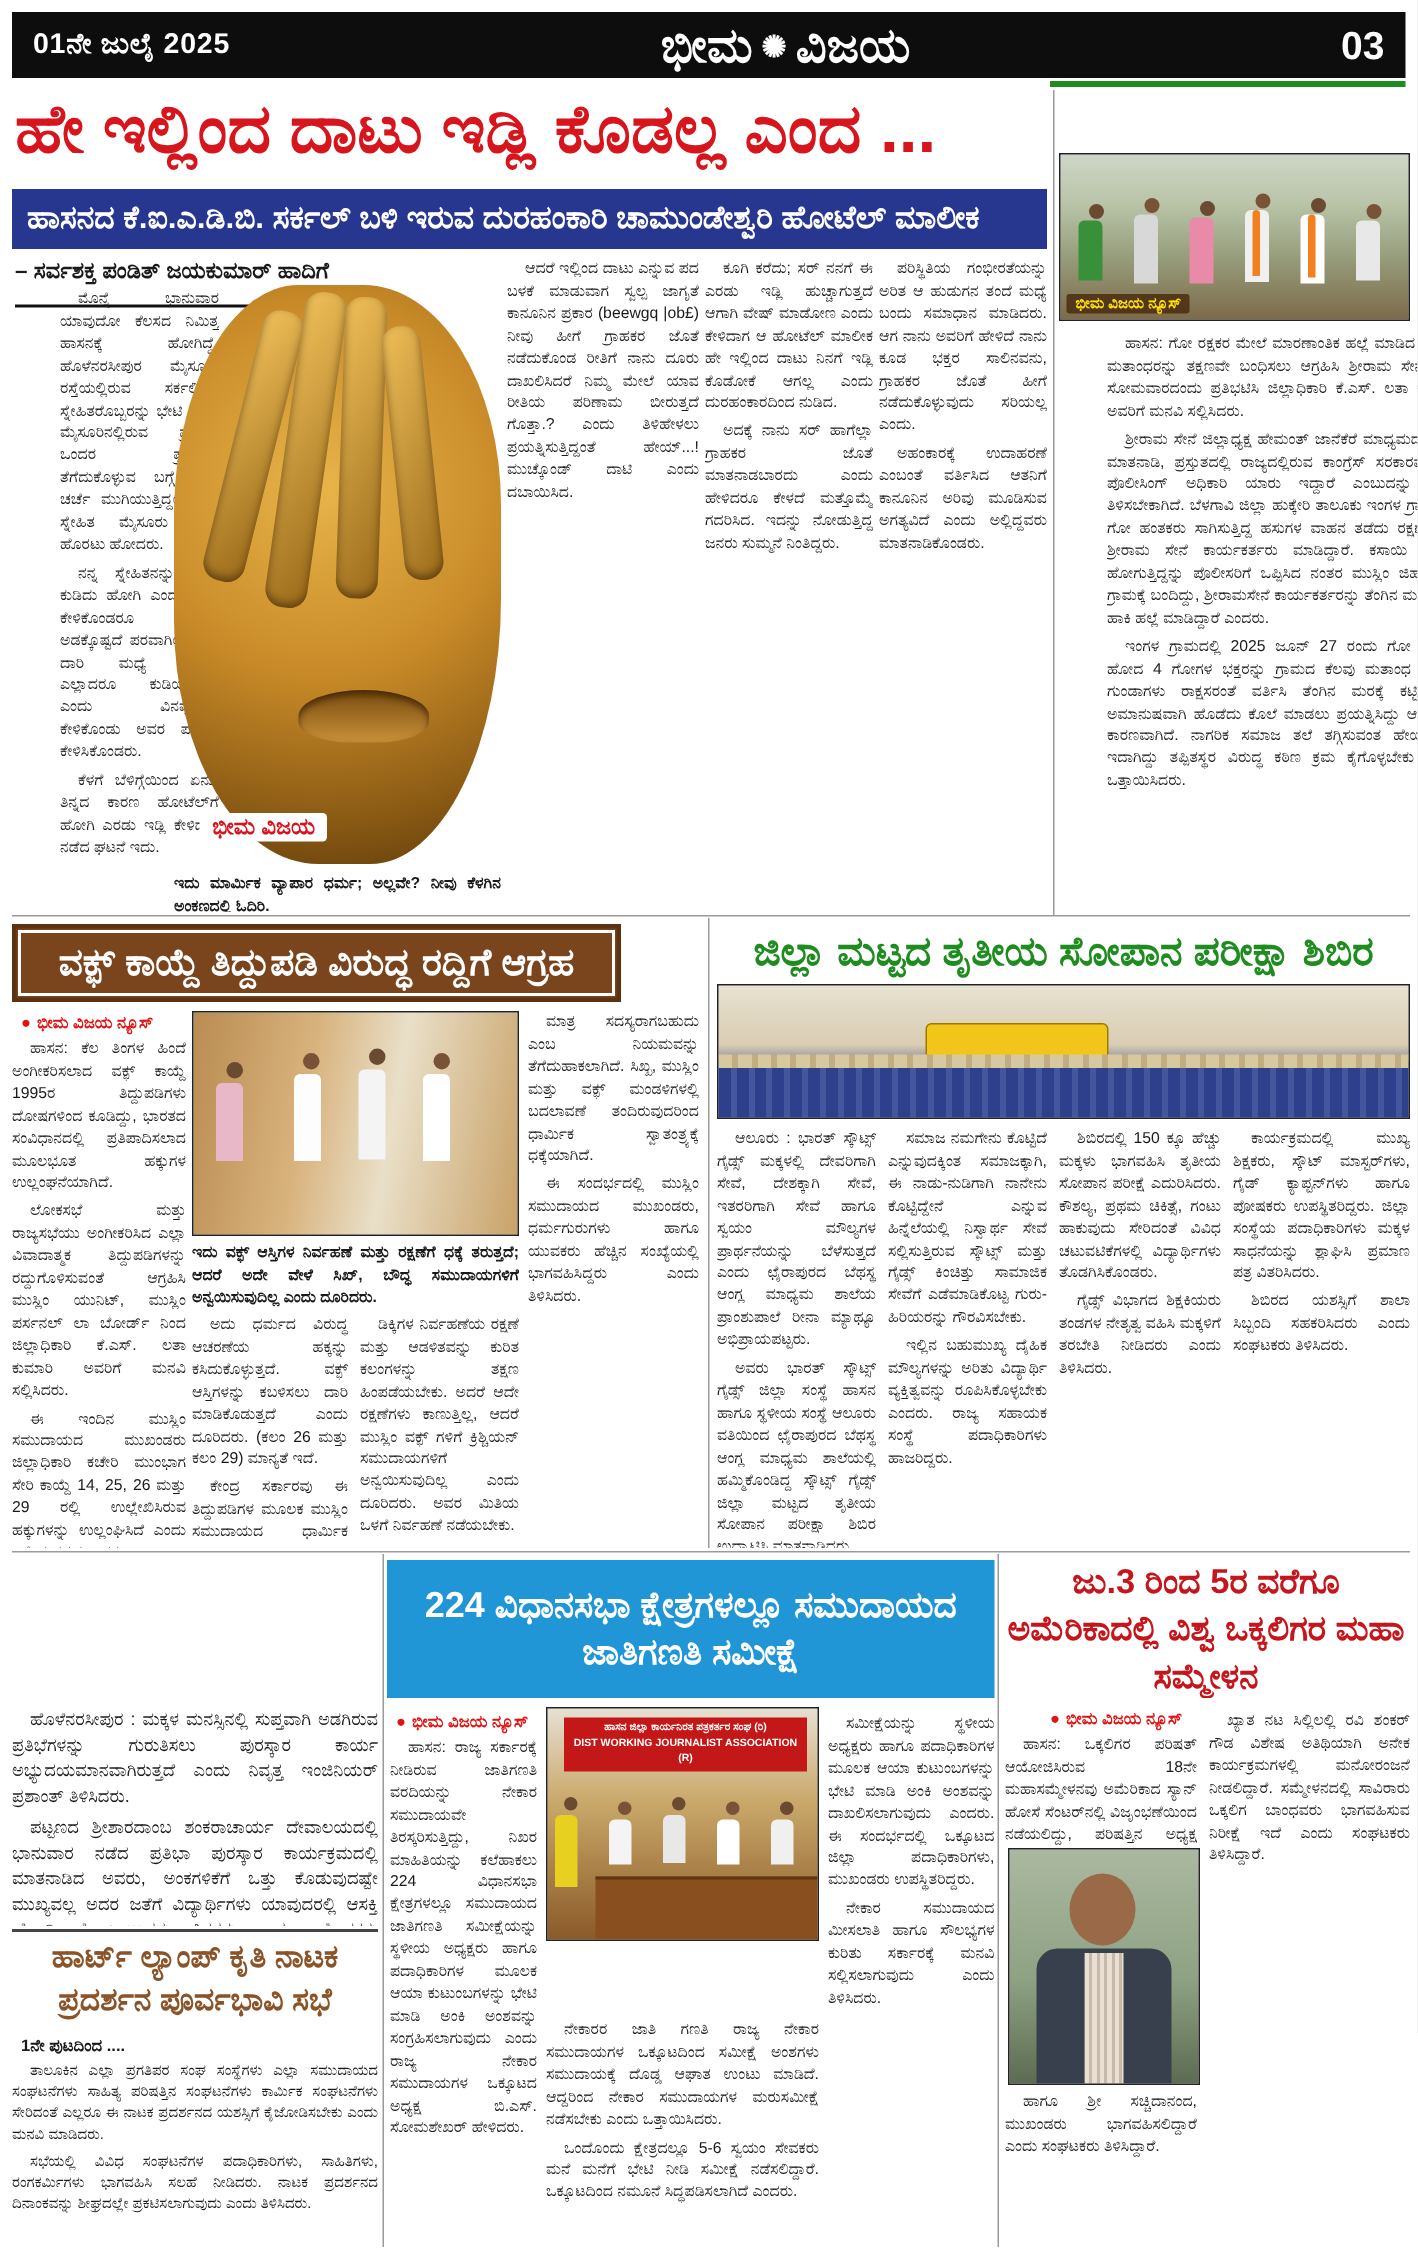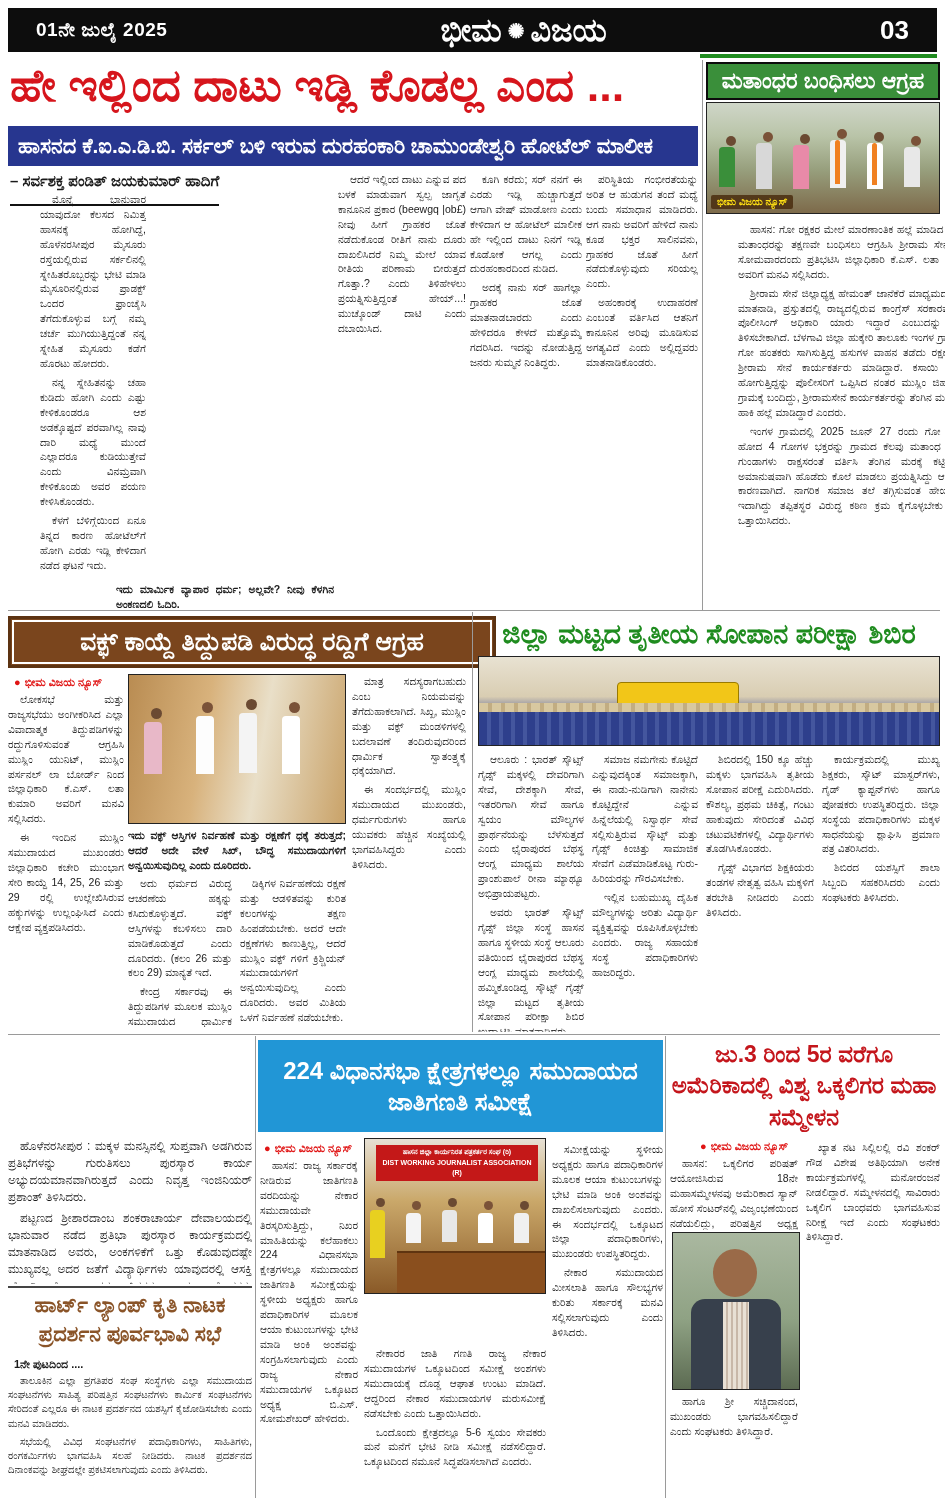--- a/index.html
+++ b/index.html
@@ -1,20 +1,20 @@
 <!DOCTYPE html>
 <html><head>
 <meta charset="utf-8">
 <style>
   html,body{margin:0;padding:0;background:#e8e8e8;}
   #page{position:relative;width:945px;height:1506px;background:#ffffff;margin:0 auto;
         font-family:"Liberation Sans",sans-serif;color:#1a1a1a;overflow:hidden;}
   
   .masthead-bar{position:absolute;left:8px;top:8px;width:929px;height:44px;background:#0d0d0d;
-    display:flex;align-items:center;justify-content:space-between;padding:0 28px;box-sizing:border-box;color:#fff;}
+    display:flex;align-items:center;justify-content:space-between;padding:0 14px;box-sizing:border-box;color:#fff;}
   .mast-date{font-size:19px;font-weight:bold;letter-spacing:.5px;}
   .mast-title{font-size:32px;font-weight:bold;display:flex;align-items:center;gap:6px;}
   .sun{display:inline-block;font-size:20px;color:#fff;transform:translateY(1px);}
   .mast-page{font-size:26px;font-weight:bold;}
   .green-strip{position:absolute;left:700px;top:54px;width:237px;height:4px;background:#1f8c1f;}
   
   .col{position:absolute;font-size:10.5px;line-height:1.42;text-align:justify;overflow:hidden;}
   .para{margin:0 0 4px;text-indent:12px;}
   .vrule{position:absolute;width:1px;background:#9a9a9a;}
   .hrule{position:absolute;height:1px;background:#9a9a9a;}
@@ -33,21 +33,21 @@
   .sculpture{position:absolute;left:116px;top:190px;width:218px;height:386px;
     background:radial-gradient(circle at 45% 35%,#e8b44a 0%,#c88a28 45%,#8a5a14 80%,#5f3c0a 100%);
     border-radius:38% 42% 40% 44%/40% 38% 46% 42%;}
   .sculpture .finger{position:absolute;background:linear-gradient(120deg,#f0c05a,#9a6a1a);border-radius:12px;box-shadow:inset 0 -3px 6px rgba(60,35,5,.6);}
   .sculpture .mouth{position:absolute;left:38%;top:70%;width:40%;height:9%;background:linear-gradient(#7a4c10,#c89038);border-radius:50% 50% 40% 40%;box-shadow:inset 0 3px 5px rgba(50,25,0,.7);}
   .watermark{position:absolute;left:8%;bottom:4%;background:#fff;color:#d6151c;font-weight:bold;font-size:15px;padding:1px 8px;border-radius:3px;}
   
   .rail-head{position:absolute;left:706px;top:62px;width:234px;height:38px;background:#3a8f3a;border:2px solid #0c0c0c;
     color:#fff;font-size:22px;font-weight:bold;display:flex;align-items:center;justify-content:center;box-sizing:border-box;white-space:nowrap;overflow:hidden;}
   
-  .brown-box{position:absolute;left:8px;top:616px;width:488px;height:52px;background:#7a451d;border:3px solid #5c3312;outline:2px solid #fff;outline-offset:-6px;
+  .brown-box{position:absolute;left:8px;top:616px;width:406px;height:52px;background:#7a451d;border:3px solid #5c3312;outline:2px solid #fff;outline-offset:-6px;
     color:#fff;font-size:25px;font-weight:bold;display:flex;align-items:center;justify-content:center;box-sizing:border-box;white-space:nowrap;overflow:hidden;}
   .green-headline{position:absolute;left:478px;top:614px;width:462px;height:40px;color:#1f8c1f;
     font-size:27px;font-weight:bold;display:flex;align-items:center;justify-content:center;white-space:nowrap;overflow:hidden;}
   .blue-box{position:absolute;left:258px;top:1040px;width:405px;height:92px;background:#2196d6;color:#fff;
     font-size:24px;font-weight:bold;text-align:center;display:flex;align-items:center;justify-content:center;box-sizing:border-box;padding:0 6px;line-height:1.3;overflow:hidden;}
   .red-headline{position:absolute;left:668px;top:1040px;width:272px;height:92px;color:#c4161c;
     font-size:23px;font-weight:bold;text-align:center;display:flex;align-items:center;justify-content:center;line-height:1.35;overflow:hidden;}
   .brown-headline{position:absolute;left:8px;top:1290px;width:244px;height:64px;color:#8a5428;
     font-size:21px;font-weight:bold;text-align:center;line-height:1.4;overflow:hidden;}
   .from-page{position:absolute;left:14px;top:1358px;font-size:11px;font-weight:bold;}
@@ -82,37 +82,44 @@
   <div class="main-headline">ಹೇ ಇಲ್ಲಿಂದ ದಾಟು ಇಡ್ಲಿ ಕೊಡಲ್ಲ ಎಂದ ...</div>
   <div class="sub-bar">ಹಾಸನದ ಕೆ.ಐ.ಎ.ಡಿ.ಬಿ. ಸರ್ಕಲ್ ಬಳಿ ಇರುವ ದುರಹಂಕಾರಿ ಚಾಮುಂಡೇಶ್ವರಿ ಹೋಟೆಲ್ ಮಾಲೀಕ</div>
   <div class="byline">– ಸರ್ವಶಕ್ತ ಪಂಡಿತ್ ಜಯಕುಮಾರ್ ಹಾದಿಗೆ</div>
 
   <div class="col" style="left:8px;top:192px;width:106px;height:416px;margin-left:32px;">
       <p class="para">ಮೊನ್ನೆ ಭಾನುವಾರ ಯಾವುದೋ ಕೆಲಸದ ನಿಮಿತ್ತ ಹಾಸನಕ್ಕೆ ಹೋಗಿದ್ದೆ, ಹೊಳೆನರಸೀಪುರ ಮೈಸೂರು ರಸ್ತೆಯಲ್ಲಿರುವ ಸರ್ಕಲಿನಲ್ಲಿ ಸ್ನೇಹಿತರೊಬ್ಬರನ್ನು ಭೇಟಿ ಮಾಡಿ ಮೈಸೂರಿನಲ್ಲಿರುವ ಪ್ರಾಡಕ್ಟ್ ಒಂದರ ಫ್ರಾಂಚೈಸಿ ತೆಗೆದುಕೊಳ್ಳುವ ಬಗ್ಗೆ ನಮ್ಮ ಚರ್ಚೆ ಮುಗಿಯುತ್ತಿದ್ದಂತೆ ನನ್ನ ಸ್ನೇಹಿತ ಮೈಸೂರು ಕಡೆಗೆ ಹೊರಟು ಹೋದರು.</p>
       <p class="para">ನನ್ನ ಸ್ನೇಹಿತನನ್ನು ಚಹಾ ಕುಡಿದು ಹೋಗಿ ಎಂದು ಎಷ್ಟು ಕೇಳಿಕೊಂಡರೂ ಆಶ ಅಡಕ್ಕೊಷ್ಟದೆ ಪರವಾಗಿಲ್ಲ ನಾವು ದಾರಿ ಮಧ್ಯೆ ಮುಂದೆ ಎಲ್ಲಾದರೂ ಕುಡಿಯುತ್ತೇವೆ ಎಂದು ವಿನಮ್ರವಾಗಿ ಕೇಳಿಕೊಂಡು ಅವರ ಪಯಣ ಕೇಳಿಸಿಕೊಂಡರು.</p>
       <p class="para">ಕೆಳಗೆ ಬೆಳಿಗ್ಗೆಯಿಂದ ಏನೂ ತಿನ್ನದ ಕಾರಣ ಹೋಟೆಲ್‌ಗೆ ಹೋಗಿ ಎರಡು ಇಡ್ಲಿ ಕೇಳಿದಾಗ ನಡೆದ ಘಟನೆ ಇದು.</p>
     </div>
 
+  <div class="sculpture">
+    <div class="finger" style="left:18%;top:4%;width:13%;height:48%;transform:rotate(14deg);"></div>
+    <div class="finger" style="left:34%;top:1%;width:13%;height:55%;transform:rotate(8deg);"></div>
+    <div class="finger" style="left:51%;top:2%;width:13%;height:52%;transform:rotate(2deg);"></div>
+    <div class="finger" style="left:67%;top:7%;width:12%;height:44%;transform:rotate(-6deg);"></div>
+    <div class="mouth"></div>
+    <div class="watermark">ಭೀಮ ವಿಜಯ</div>
+  </div>
   <div class="col" style="left:116px;top:582px;width:218px;height:26px;font-weight:bold;">ಇದು ಮಾರ್ಮಿಕ ವ್ಯಾಪಾರ ಧರ್ಮ; ಅಲ್ಲವೇ? ನೀವು ಕೆಳಗಿನ ಅಂಕಣದಲ್ಲಿ ಓದಿರಿ.</div>
 
   <div class="col" style="left:338px;top:172px;width:128px;height:436px;">
       <p class="para">ಆದರೆ ಇಲ್ಲಿಂದ ದಾಟು ಎನ್ನುವ ಪದ ಬಳಕೆ ಮಾಡುವಾಗ ಸ್ವಲ್ಪ ಜಾಗೃತೆ ಕಾನೂನಿನ ಪ್ರಕಾರ (beewgq |ob£) ನೀವು ಹೀಗೆ ಗ್ರಾಹಕರ ಜೊತೆ ನಡೆದುಕೊಂಡ ರೀತಿಗೆ ನಾನು ದೂರು ದಾಖಲಿಸಿದರೆ ನಿಮ್ಮ ಮೇಲೆ ಯಾವ ರೀತಿಯ ಪರಿಣಾಮ ಬೀರುತ್ತದೆ ಗೊತ್ತಾ.? ಎಂದು ತಿಳಿಹೇಳಲು ಪ್ರಯತ್ನಿಸುತ್ತಿದ್ದಂತೆ ಹೇಯ್...! ಮುಚ್ಕೊಂಡ್ ದಾಟಿ ಎಂದು ದಬಾಯಿಸಿದ.</p>
     </div>
   <div class="col" style="left:470px;top:172px;width:112px;height:436px;">
       <p class="para">ಕೂಗಿ ಕರೆದು; ಸರ್ ನನಗೆ ಈ ಎರಡು ಇಡ್ಲಿ ಹುಚ್ಚಾಗುತ್ತದೆ ಆಗಾಗಿ ವೇಷ್ ಮಾಡೋಣ ಎಂದು ಕೇಳಿದಾಗ ಆ ಹೋಟೆಲ್ ಮಾಲೀಕ ಹೇ ಇಲ್ಲಿಂದ ದಾಟು ನಿನಗೆ ಇಡ್ಲಿ ಕೊಡೋಕೆ ಆಗಲ್ಲ ಎಂದು ದುರಹಂಕಾರದಿಂದ ನುಡಿದ.</p>
       <p class="para">ಅದಕ್ಕೆ ನಾನು ಸರ್ ಹಾಗೆಲ್ಲಾ ಗ್ರಾಹಕರ ಜೊತೆ ಮಾತನಾಡಬಾರದು ಎಂದು ಹೇಳಿದರೂ ಕೇಳದೆ ಮತ್ತೊಮ್ಮೆ ಗದರಿಸಿದ. ಇದನ್ನು ನೋಡುತ್ತಿದ್ದ ಜನರು ಸುಮ್ಮನೆ ನಿಂತಿದ್ದರು.</p>
     </div>
   <div class="col" style="left:586px;top:172px;width:112px;height:436px;">
       <p class="para">ಪರಿಸ್ಥಿತಿಯ ಗಂಭೀರತೆಯನ್ನು ಅರಿತ ಆ ಹುಡುಗನ ತಂದೆ ಮಧ್ಯೆ ಬಂದು ಸಮಾಧಾನ ಮಾಡಿದರು. ಆಗ ನಾನು ಅವರಿಗೆ ಹೇಳಿದೆ ನಾನು ಕೂಡ ಭಕ್ತರ ಸಾಲಿನವನು, ಗ್ರಾಹಕರ ಜೊತೆ ಹೀಗೆ ನಡೆದುಕೊಳ್ಳುವುದು ಸರಿಯಲ್ಲ ಎಂದು.</p>
       <p class="para">ಅಹಂಕಾರಕ್ಕೆ ಉದಾಹರಣೆ ಎಂಬಂತೆ ವರ್ತಿಸಿದ ಆತನಿಗೆ ಕಾನೂನಿನ ಅರಿವು ಮೂಡಿಸುವ ಅಗತ್ಯವಿದೆ ಎಂದು ಅಲ್ಲಿದ್ದವರು ಮಾತನಾಡಿಕೊಂಡರು.</p>
     </div>
 
   <div class="vrule" style="left:702px;top:60px;height:550px;"></div>
 
-  <div class="rail-head">ಮತಾಂಧರ ಬಂಧಿಸಲು ಆಗ್ರಹ</div>
 
   <div class="photo p-rally" style="left:706px;top:102px;width:234px;height:112px;">
     <div class="head-shape" style="left:8%;top:30%;width:10px;height:10px;background:#6b4a32;"></div>
     <div class="torso" style="left:5%;top:40%;width:16px;height:40px;background:#3a8f3a;"></div>
     <div class="head-shape" style="left:24%;top:26%;width:10px;height:10px;background:#7a5238;"></div>
     <div class="torso" style="left:21%;top:36%;width:16px;height:46px;background:#d8d8d8;"></div>
     <div class="head-shape" style="left:40%;top:28%;width:10px;height:10px;background:#6b4a32;"></div>
     <div class="torso" style="left:37%;top:38%;width:16px;height:44px;background:#e88aa8;"></div>
     <div class="head-shape" style="left:56%;top:24%;width:10px;height:10px;background:#7a5238;"></div>
     <div class="torso" style="left:53%;top:34%;width:16px;height:48px;background:#f0f0f0;"></div>
@@ -132,20 +139,21 @@
     </div>
 
   <div class="hrule" style="left:8px;top:610px;width:932px;"></div>
 
   <div class="brown-box">ವಕ್ಫ್ ಕಾಯ್ದೆ ತಿದ್ದುಪಡಿ ವಿರುದ್ಧ ರದ್ದಿಗೆ ಆಗ್ರಹ</div>
   <div class="bullet-line" style="left:14px;top:676px;">
     <span class="dot">●</span><span>ಭೀಮ ವಿಜಯ ನ್ಯೂಸ್</span>
   </div>
 
   <div class="col" style="left:8px;top:692px;width:116px;height:340px;">
+      <p class="para">ಹಾಸನ: ಕೆಲ ತಿಂಗಳ ಹಿಂದೆ ಅಂಗೀಕರಿಸಲಾದ ವಕ್ಫ್ ಕಾಯ್ದೆ 1995ರ ತಿದ್ದುಪಡಿಗಳು ದೋಷಗಳಿಂದ ಕೂಡಿದ್ದು, ಭಾರತದ ಸಂವಿಧಾನದಲ್ಲಿ ಪ್ರತಿಪಾದಿಸಲಾದ ಮೂಲಭೂತ ಹಕ್ಕುಗಳ ಉಲ್ಲಂಘನೆಯಾಗಿದೆ.</p>
       <p class="para">ಲೋಕಸಭೆ ಮತ್ತು ರಾಜ್ಯಸಭೆಯು ಅಂಗೀಕರಿಸಿದ ಎಲ್ಲಾ ವಿವಾದಾತ್ಮಕ ತಿದ್ದುಪಡಿಗಳನ್ನು ರದ್ದುಗೊಳಿಸುವಂತೆ ಆಗ್ರಹಿಸಿ ಮುಸ್ಲಿಂ ಯುನಿಟ್, ಮುಸ್ಲಿಂ ಪರ್ಸನಲ್ ಲಾ ಬೋರ್ಡ್ ನಿಂದ ಜಿಲ್ಲಾಧಿಕಾರಿ ಕೆ.ಎಸ್. ಲತಾ ಕುಮಾರಿ ಅವರಿಗೆ ಮನವಿ ಸಲ್ಲಿಸಿದರು.</p>
       <p class="para">ಈ ಇಂದಿನ ಮುಸ್ಲಿಂ ಸಮುದಾಯದ ಮುಖಂಡರು ಜಿಲ್ಲಾಧಿಕಾರಿ ಕಚೇರಿ ಮುಂಭಾಗ ಸೇರಿ ಕಾಯ್ದೆ 14, 25, 26 ಮತ್ತು 29 ರಲ್ಲಿ ಉಲ್ಲೇಖಿಸಿರುವ ಹಕ್ಕುಗಳನ್ನು ಉಲ್ಲಂಘಿಸಿದೆ ಎಂದು ಆಕ್ಷೇಪ ವ್ಯಕ್ತಪಡಿಸಿದರು.</p>
     </div>
 
   <div class="photo p-office" style="left:128px;top:674px;width:218px;height:150px;">
     <div class="head-shape" style="left:10%;top:22%;width:11px;height:11px;background:#6b4a32;"></div>
     <div class="torso" style="left:7%;top:32%;width:18px;height:52px;background:#e8b8c8;"></div>
     <div class="head-shape" style="left:34%;top:18%;width:11px;height:11px;background:#7a5238;"></div>
     <div class="torso" style="left:31%;top:28%;width:18px;height:58px;background:#fdfdfd;"></div>
     <div class="head-shape" style="left:54%;top:16%;width:11px;height:11px;background:#6b4a32;"></div>

